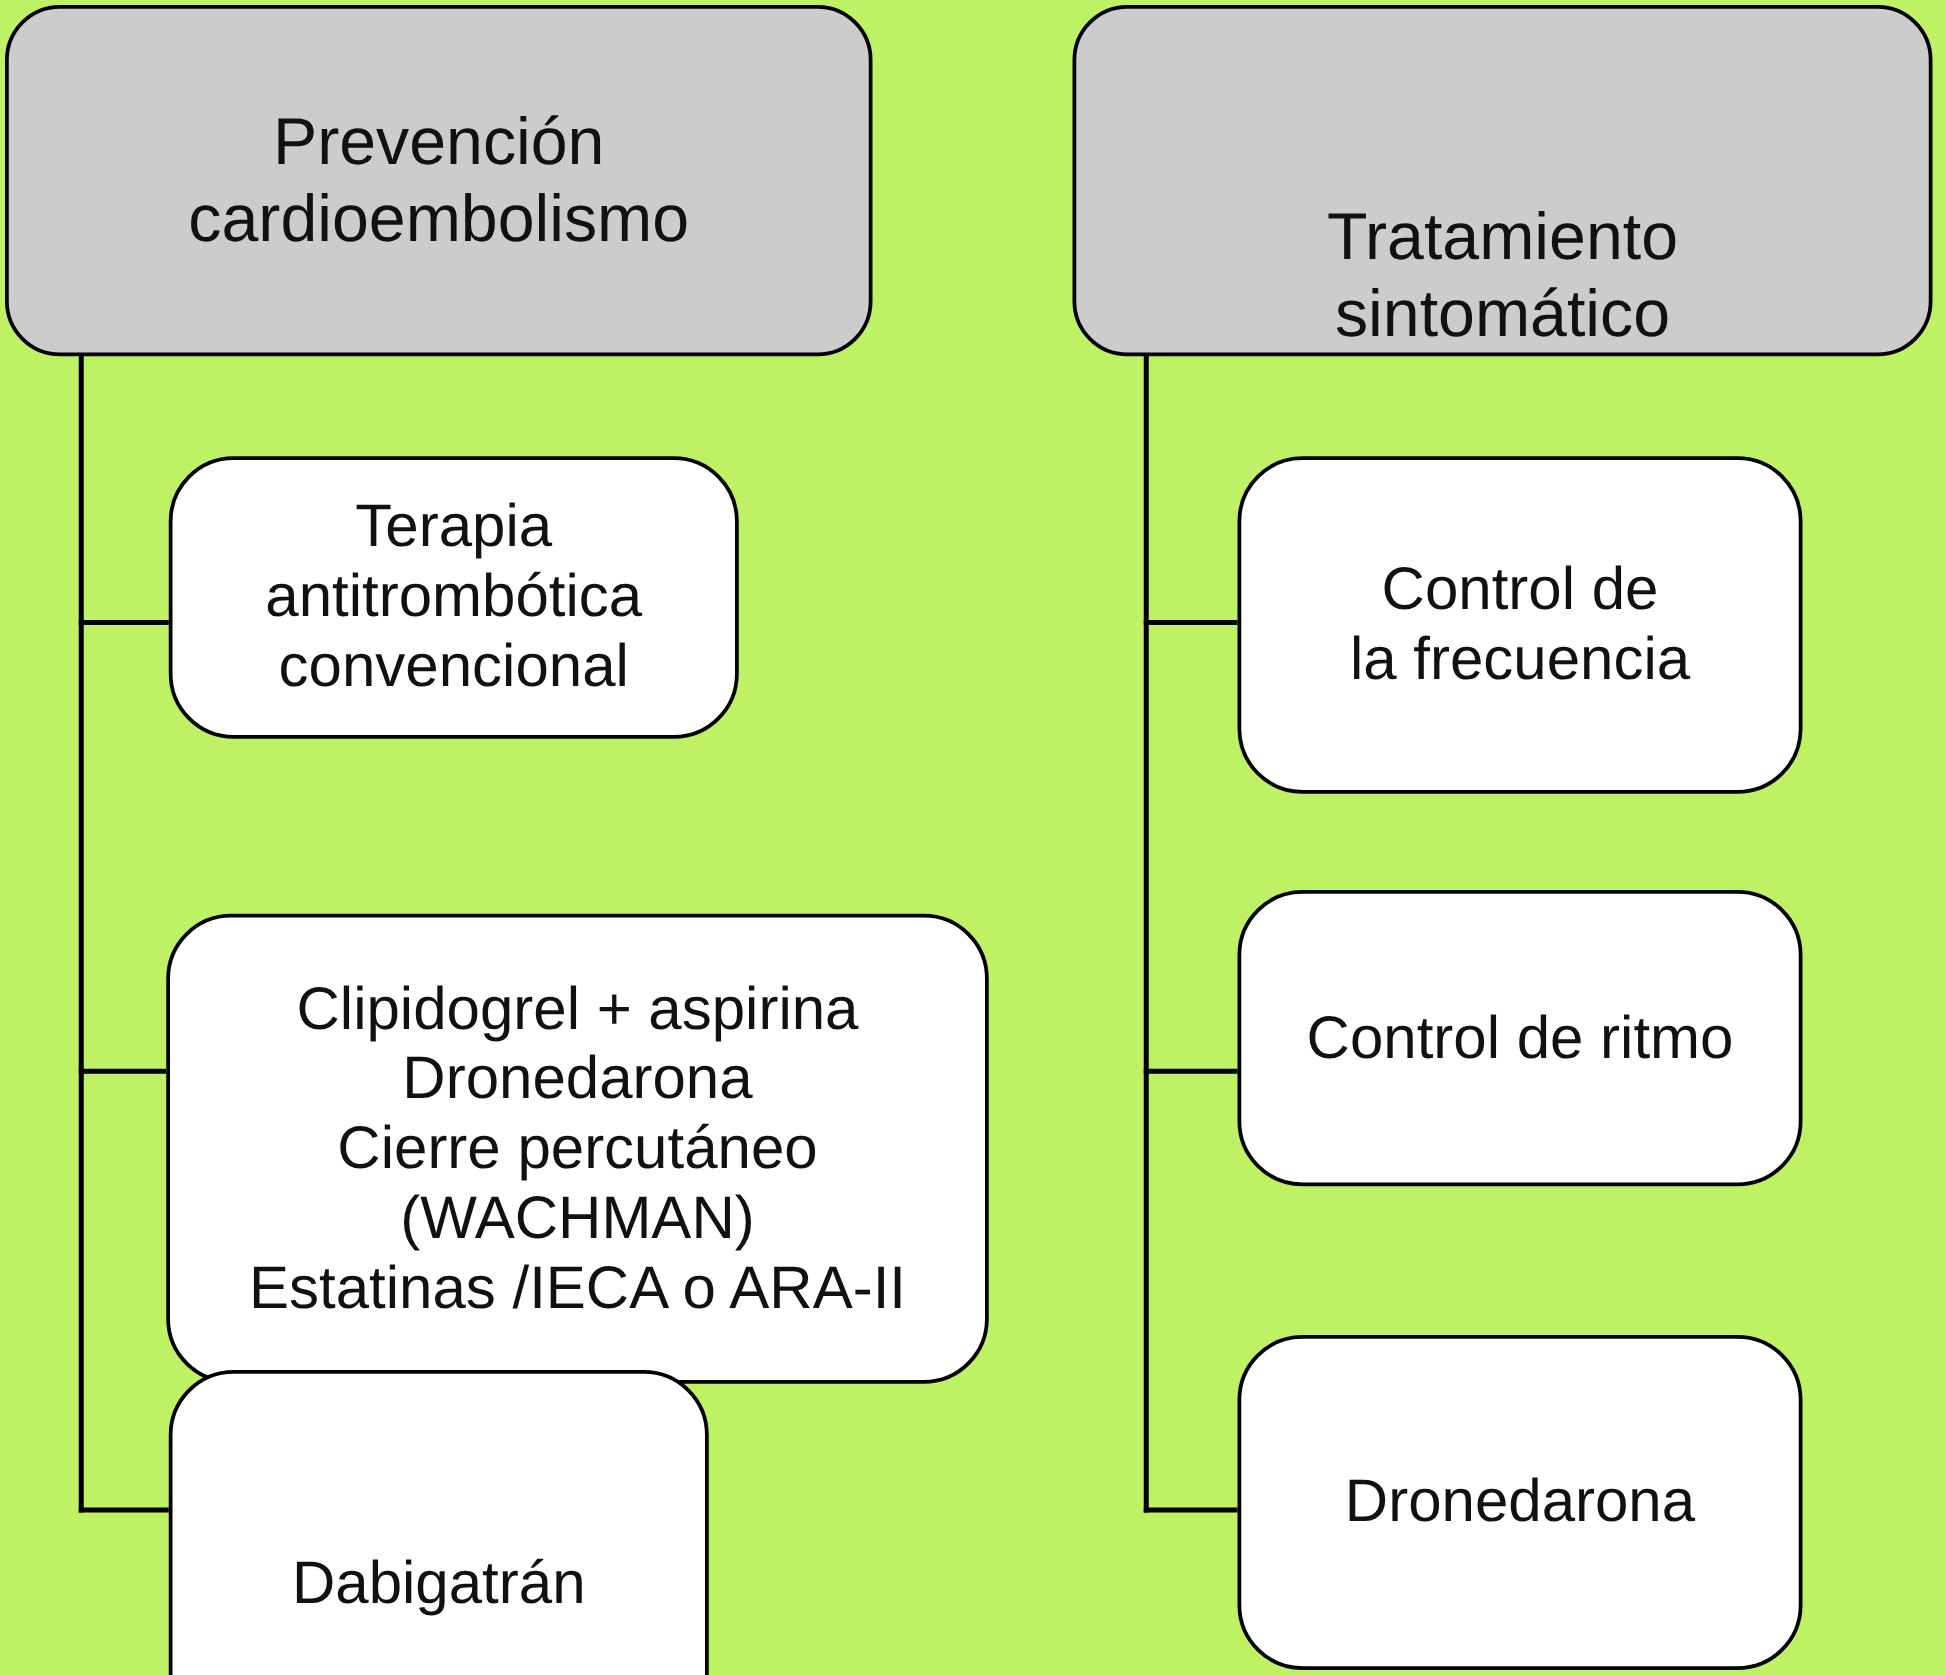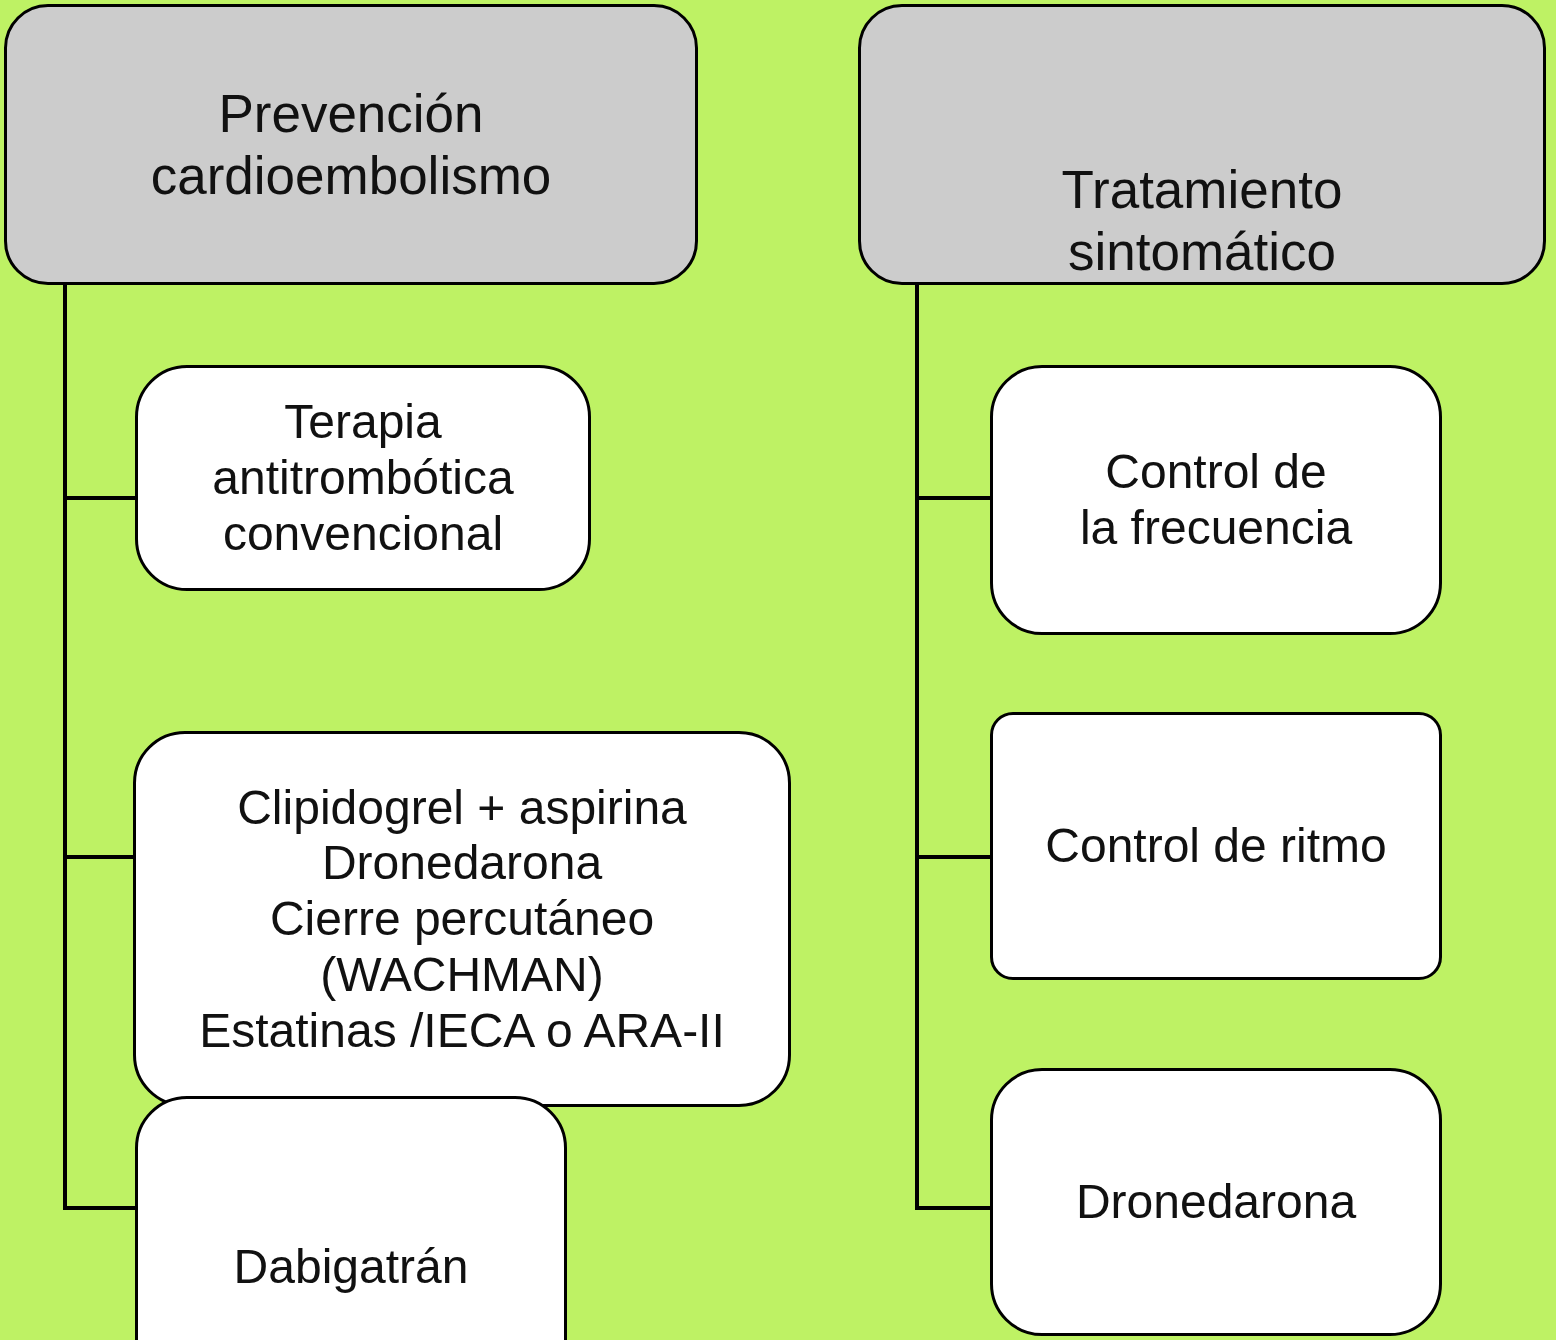--- a/index.html
+++ b/index.html
@@ -49,21 +49,21 @@
 
   
   #hdr-left        { left: 4px;   top: 4px;    width: 694px; height: 281px; }
   #box-terapia     { left: 135px; top: 365px;  width: 456px; height: 226px; }
   #box-clipidogrel { left: 133px; top: 712px;  width: 658px; height: 376px; margin-top: 19px; }
   #box-dabigatran  { left: 135px; top: 1096px; width: 432px; height: 342px; }
 
   
   #hdr-right       { left: 858px; top: 4px;    width: 688px; height: 281px; align-items: flex-end; }
   #box-frecuencia  { left: 990px; top: 365px;  width: 452px; height: 270px; }
-  #box-ritmo       { left: 990px; top: 712px;  width: 452px; height: 268px; border-radius: 23px; }
+  #box-ritmo       { left: 990px; top: 712px;  width: 452px; height: 237px; }
   #box-dronedarona { left: 990px; top: 1068px; width: 452px; height: 268px; }
 
   
   #conn-left-v  { left: 63px; top: 283px;  width: 4px;  height: 927px; }
   #conn-left-1  { left: 63px; top: 496px;  width: 72px; height: 4px; }
   #conn-left-2  { left: 63px; top: 855px;  width: 70px; height: 4px; }
   #conn-left-3  { left: 63px; top: 1206px; width: 72px; height: 4px; }
 
   
   #conn-right-v { left: 915px; top: 283px;  width: 4px;  height: 927px; }

